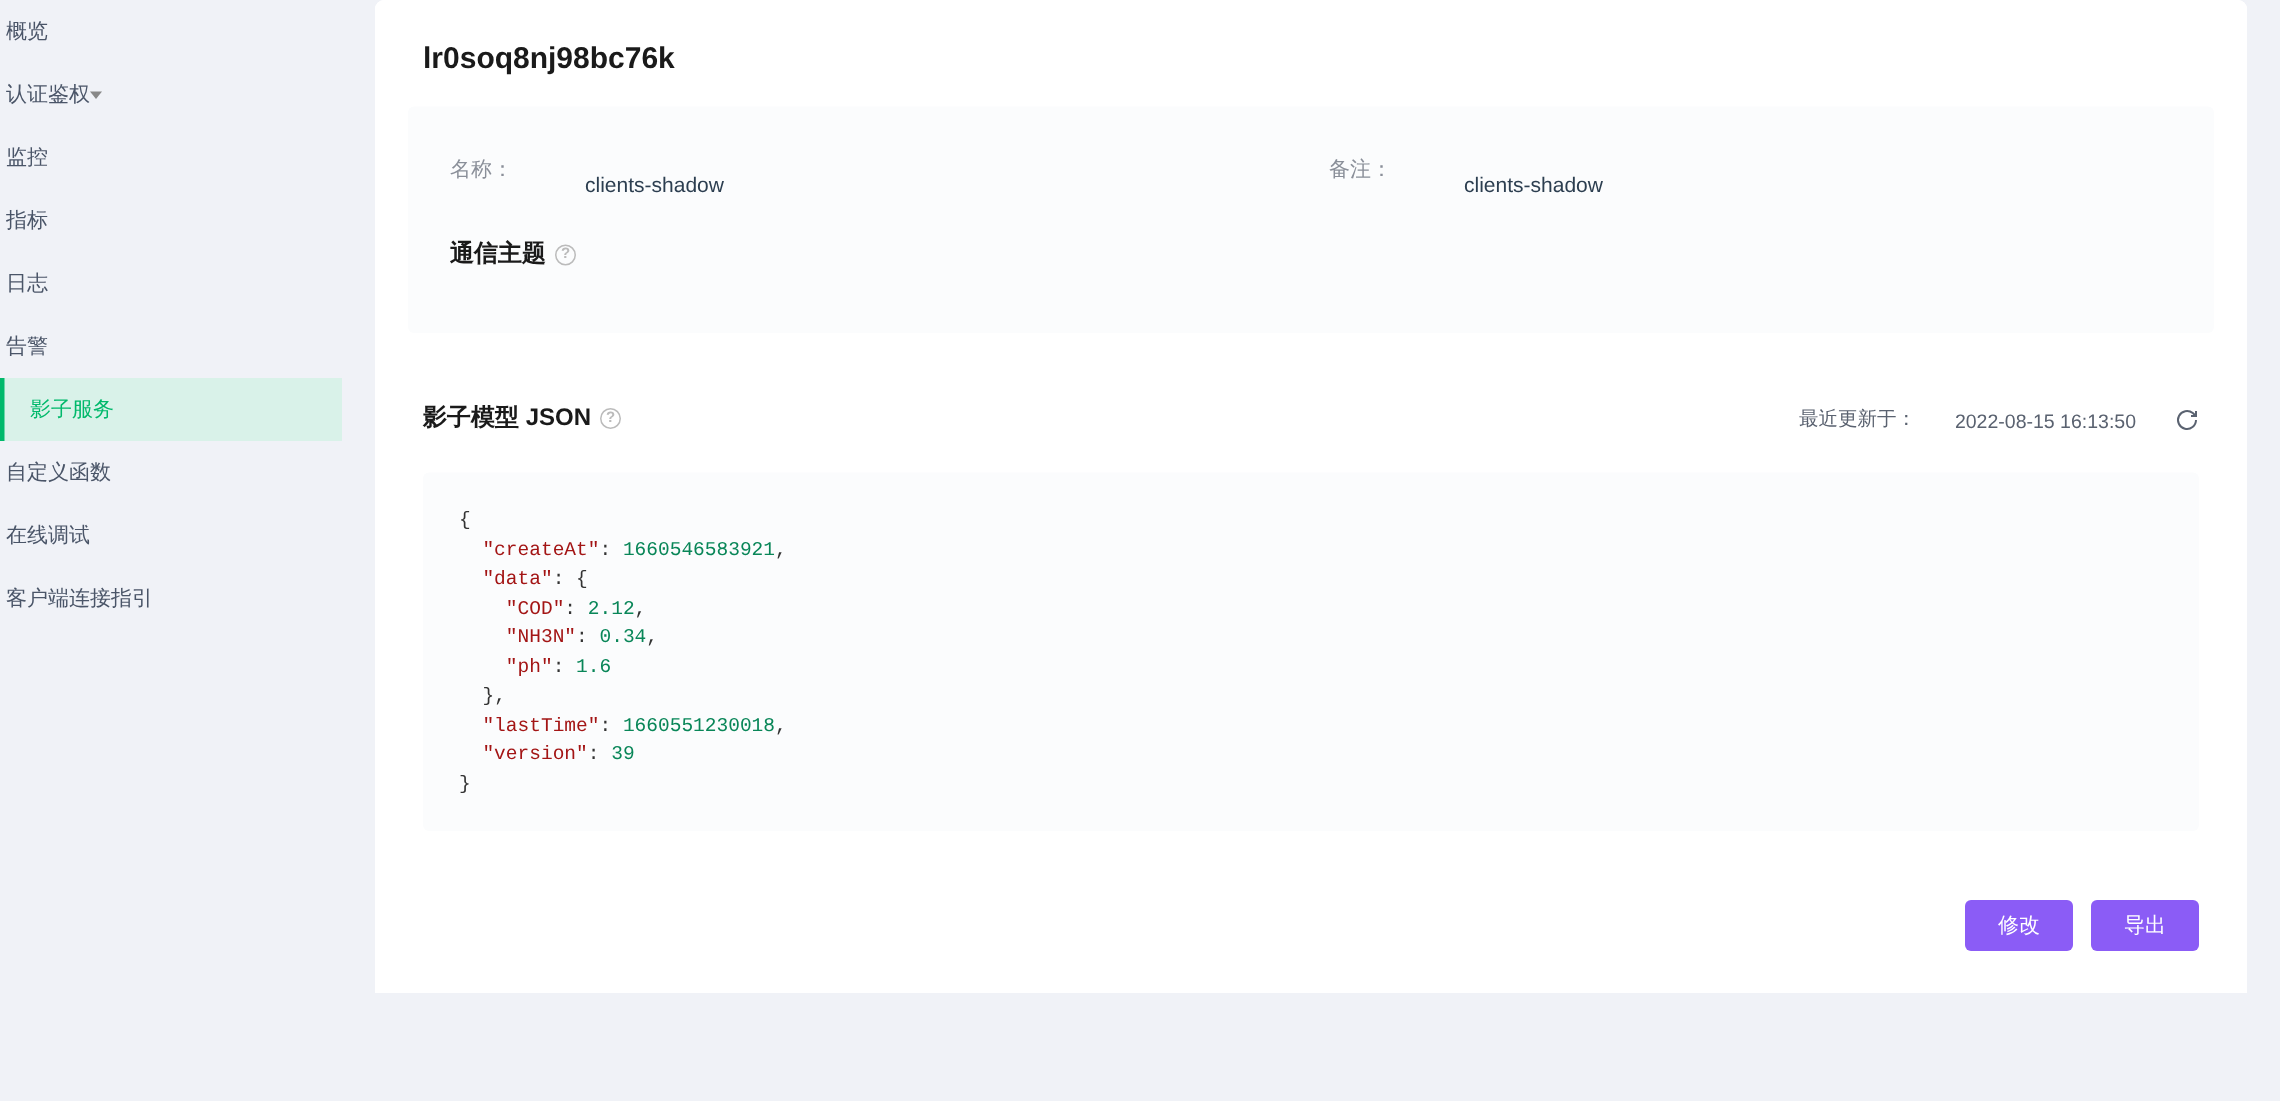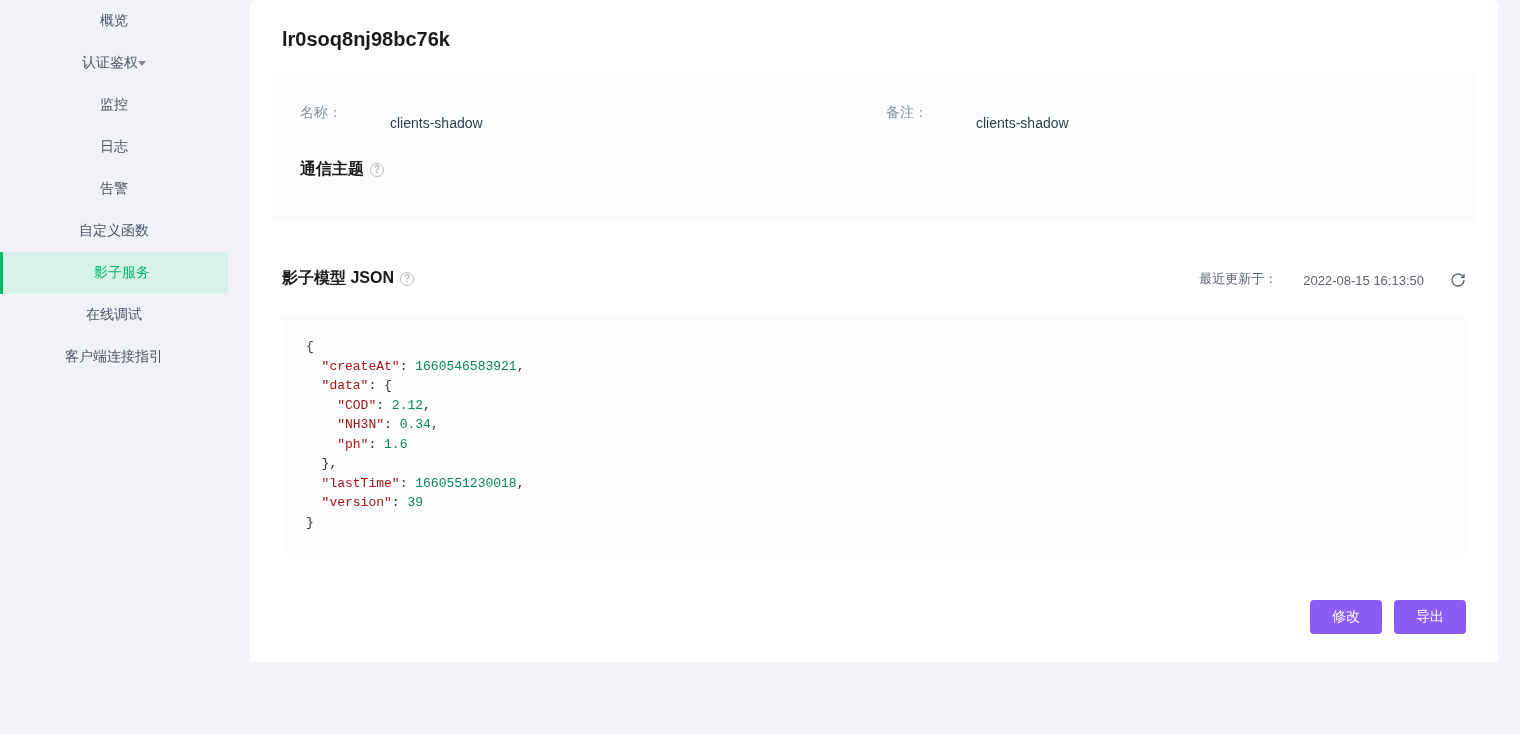--- a/index.html
+++ b/index.html
@@ -14,21 +14,21 @@
       width: 228px;
       background: #f0f2f7;
       padding-top: 0;
     }
     .sidebar-item {
       padding: 12px 4px;
       color: #4a5568;
       cursor: pointer;
       display: flex;
       align-items: center;
-      justify-content: center;
+      justify-content: flex-start;
       font-size: 14px;
     }
     .sidebar-item.active {
       background: #d9f2e9;
       color: #00b96b;
       border-left: 3px solid #00b96b;
       padding-left: 17px;
     }
     .chevron {
       width: 0; height: 0;
@@ -162,30 +162,33 @@
           <span>概览</span>
         </div>
         <div class="sidebar-item">
           <span>认证鉴权</span>
           <span class="chevron"></span>
         </div>
         <div class="sidebar-item">
           <span>监控</span>
         </div>
         <div class="sidebar-item">
+          <span>指标</span>
+        </div>
+        <div class="sidebar-item">
           <span>日志</span>
         </div>
         <div class="sidebar-item">
           <span>告警</span>
-        </div>
-        <div class="sidebar-item">
-          <span>自定义函数</span>
         </div>
         <div class="sidebar-item active">
           <span>影子服务</span>
+        </div>
+        <div class="sidebar-item">
+          <span>自定义函数</span>
         </div>
         <div class="sidebar-item">
           <span>在线调试</span>
         </div>
         <div class="sidebar-item">
           <span>客户端连接指引</span>
         </div>
       </div>
   </aside>
 

